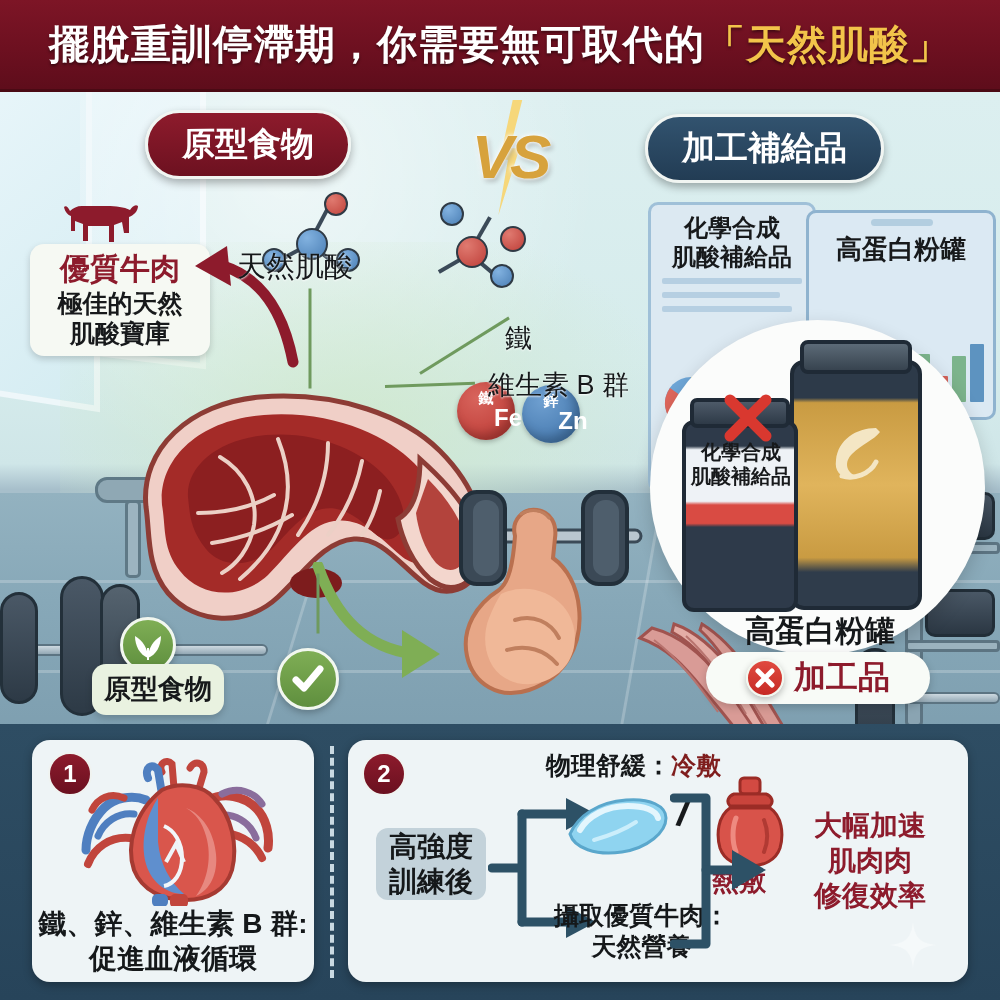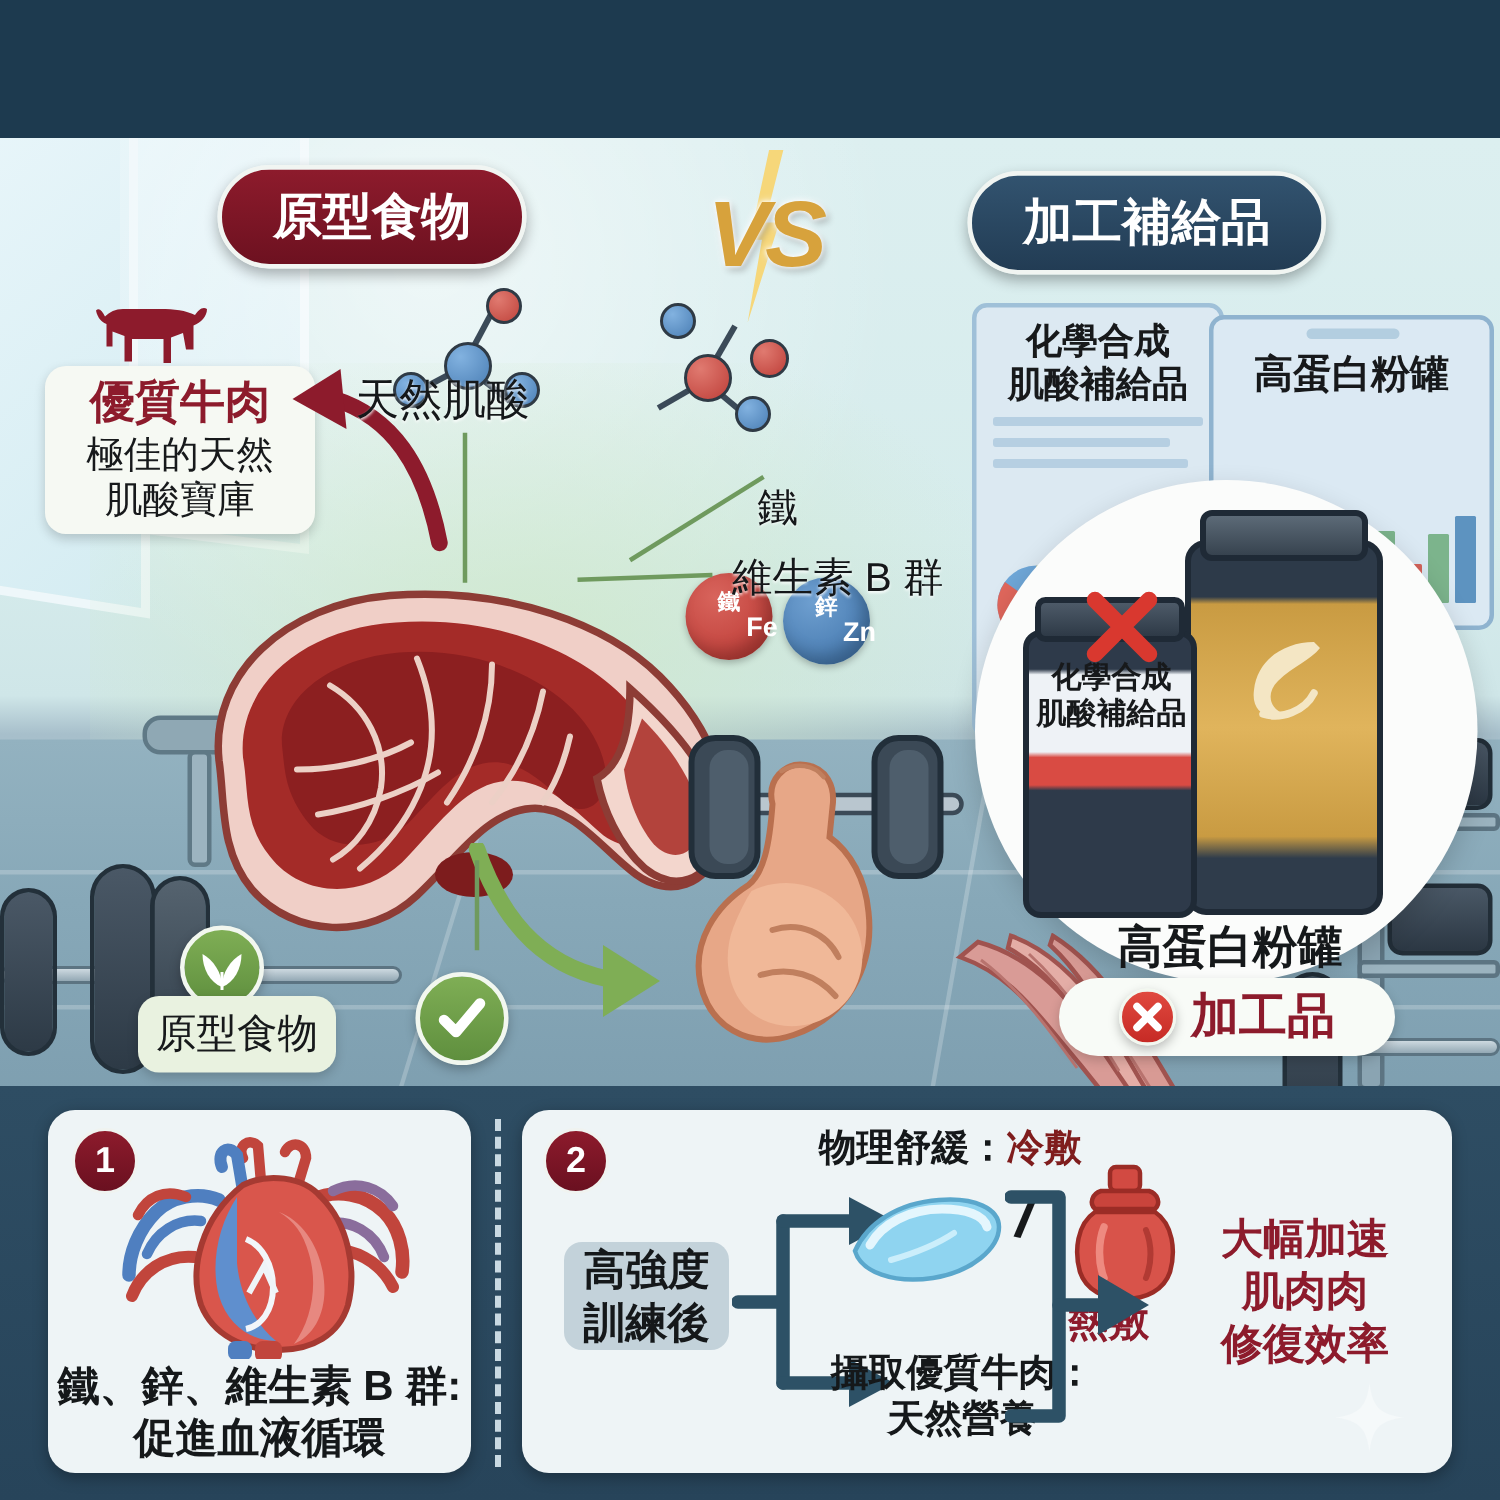--- a/index.html
+++ b/index.html
@@ -78,38 +78,38 @@
   }
 
   
   .callout {
     position:absolute; background:#f6f9f3; border-radius:14px;
     padding: 7px 14px; text-align:center; line-height:1.22;
     box-shadow: 0 3px 7px rgba(0,0,0,.18);
   }
   .callout.greenish { background:#e9f2e0; }
   .callout .l1 { font-size:30px; font-weight:700; color:#8d1b2c; }
-  .callout .l2 { font-size:25px; font-weight:400; color:#17191b; }
+  .callout .l2 { font-size:25px; font-weight:700; color:#17191b; }
   .plain-label {
     position:absolute; font-size:27px; font-weight:400; color:#15181a;
     white-space:nowrap; text-shadow: 0 1px 2px rgba(255,255,255,.9);
   }
 
   
   .atom { position:absolute; border-radius:50%; }
   .bond { position:absolute; background:#3b4a58; height:4px; transform-origin: 0 50%; }
 
   
   .mineral {
     position:absolute; width:58px; height:58px; border-radius:50%;
     display:flex; flex-direction:column; align-items:center; justify-content:center;
     color:#fff; box-shadow: inset -5px -6px 10px rgba(0,0,0,.22), 0 2px 5px rgba(0,0,0,.25);
   }
   .mineral .sym-cn { font-size:15px; font-weight:700; line-height:1; }
-  .mineral .sym-en { font-size:18px; font-weight:700; line-height:1.1;margin-left:44px; }
+  .mineral .sym-en { font-size:24px; font-weight:700; line-height:1.1;margin-left:44px; }
   .mineral.fe { background: radial-gradient(circle at 34% 28%, #d8645c, #b8342f); }
   .mineral.zn { background: radial-gradient(circle at 34% 28%, #6e9fd0, #3b6fa6); }
 
   
   .leader { position:absolute; background:#6f9a5e; height:3px; transform-origin:0 50%; }
 
   
   .icon-circle {
     position:absolute; border-radius:50%; display:flex; align-items:center; justify-content:center;
     box-shadow: 0 3px 7px rgba(0,0,0,.25); border:3px solid #f2f7ef;
@@ -165,20 +165,25 @@
     position:absolute; font-size:28px; font-weight:700; color:#8d1b2c;
     line-height:1.25; text-align:center;
   }
   .sparkle { position:absolute; color:#f3f8fb; opacity:.55; }
 </style>
 </head>
 <body>
 
 <div id="stage">
 
+  <div class="titlebar">
+    <div class="title-text">
+      <span>擺脫重訓停滯期，你需要無可取代的</span><span class="title-hl">「天然肌酸」</span>
+    </div>
+  </div>
 
   <div class="scene">
 
     <div class="win" style="left:-30px;top:-20px;width:130px;height:330px;transform:skewY(9deg);"></div>
     <div class="win" style="left:86px;top:-30px;width:120px;height:300px;transform:skewY(7deg);"></div>
     <div class="wallglow"></div>
     <div class="greenwash"></div>
 
     <div class="floor"></div>
     <div class="floorline" style="left:0;bottom:150px;width:1000px;height:3px;"></div>

